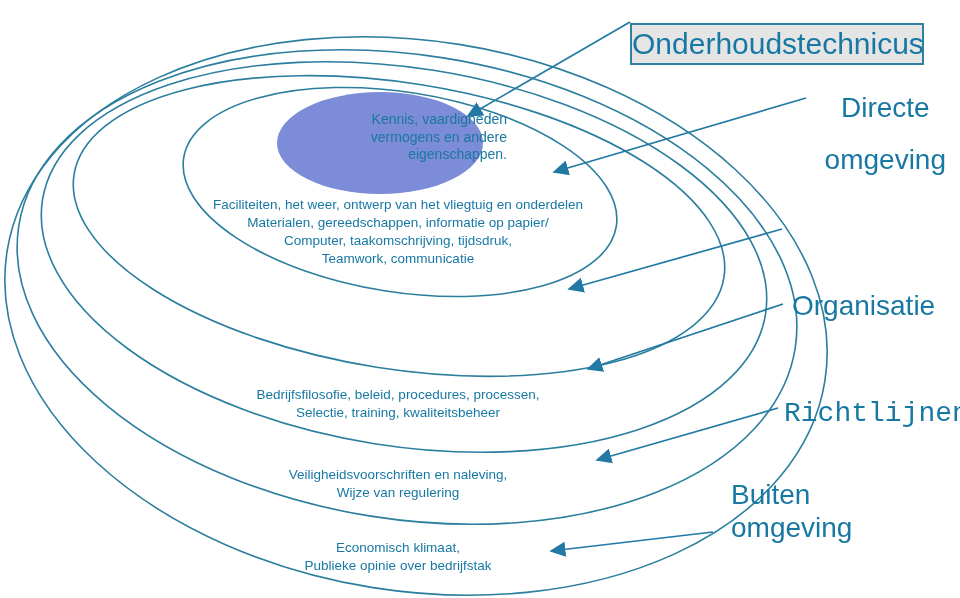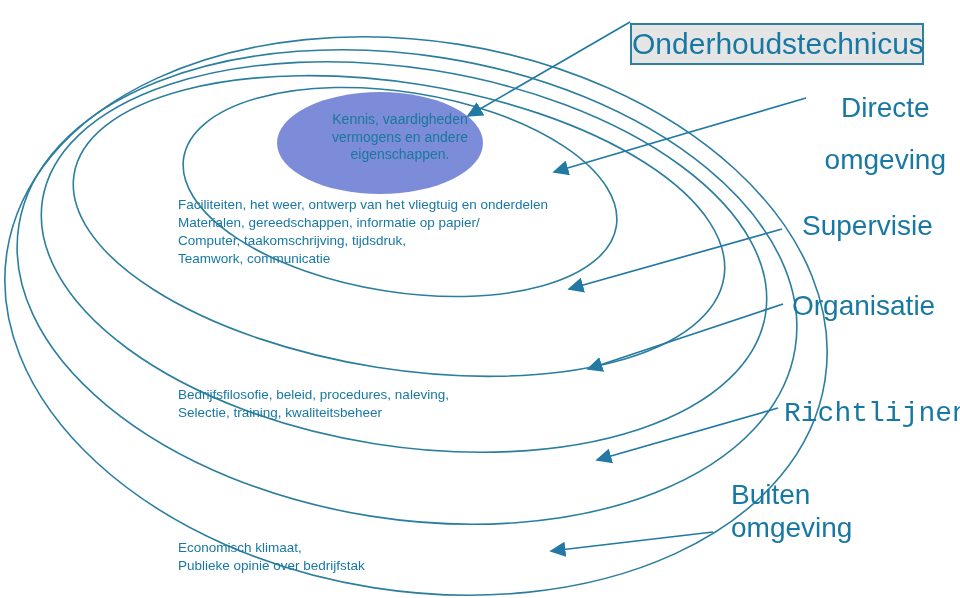--- a/index.html
+++ b/index.html
@@ -13,26 +13,26 @@
 
   .titlebox {
     position:absolute; left:630px; top:3px; width:290px; height:38px;
     background:#e5e5e5; border:2px solid #2f7f9e;
     color:#1878a4; font-size:30px; text-align:center; line-height:38px;margin-top:20px;
   }
 
   .block {
     position:absolute; left:178px; width:440px;
     color:#1878a4; font-size:13.5px; line-height:18px;
-    white-space:pre-line;
+    text-align:center; white-space:pre-line;
   }
   .center-text {
-    position:absolute; left:300px; top:111px; width:200px;
+    position:absolute; left:307px; top:111px; width:200px;
     color:#19789e; font-size:14px; line-height:17.5px;
-    text-align:center; white-space:pre-line;
+    text-align:right; white-space:pre-line;
   }
   .biglabel {
     position:absolute; color:#1878a4; font-size:28px; line-height:1.15;
     white-space:pre-line;
   }
   .lbl-directe   { right:14px; top:82px; text-align:center; line-height:52px; }
   .lbl-supervisie{ left:802px; top:210px; }
   .lbl-organisatie{ left:792px; top:290px; }
   .lbl-richtlijnen{ left:784px; top:398px;font-family:Liberation Mono, monospace; }
   .lbl-buiten    { left:731px; top:478px; line-height:33px; }
@@ -74,26 +74,27 @@
   <div class="titlebox">Onderhoudstechnicus</div>
 
   <div class="center-text">Kennis, vaardigheden
 vermogens en andere
 eigenschappen.</div>
 
   <div class="block b-directe">Faciliteiten, het weer, ontwerp van het vliegtuig en onderdelen
 Materialen, gereedschappen, informatie op papier/
 Computer, taakomschrijving, tijdsdruk,
 Teamwork, communicatie</div>
-  <div class="block b-organisatie">Bedrijfsfilosofie, beleid, procedures, naleving,
+  <div class="block b-organisatie">Bedrijfsfilosofie, beleid, procedures, processen,
 Selectie, training, kwaliteitsbeheer</div>
+  <div class="block b-richtlijnen">Veiligheidsvoorschriften en naleving,
+Wijze van regulering</div>
   <div class="block b-buiten">Economisch klimaat,
 Publieke opinie over bedrijfstak</div>
 
   <div class="biglabel lbl-directe">Directe
 omgeving</div>
-  <div class="biglabel lbl-supervisie">Supervisie</div>
   <div class="biglabel lbl-organisatie">Organisatie</div>
   <div class="biglabel lbl-richtlijnen">Richtlijnen</div>
   <div class="biglabel lbl-buiten">Buiten
 omgeving</div>
 
 </div>
 
 </body></html>

